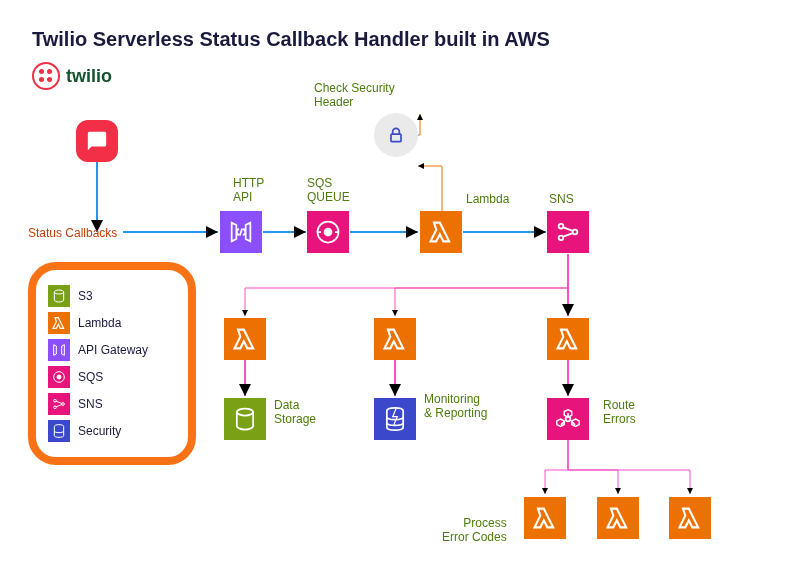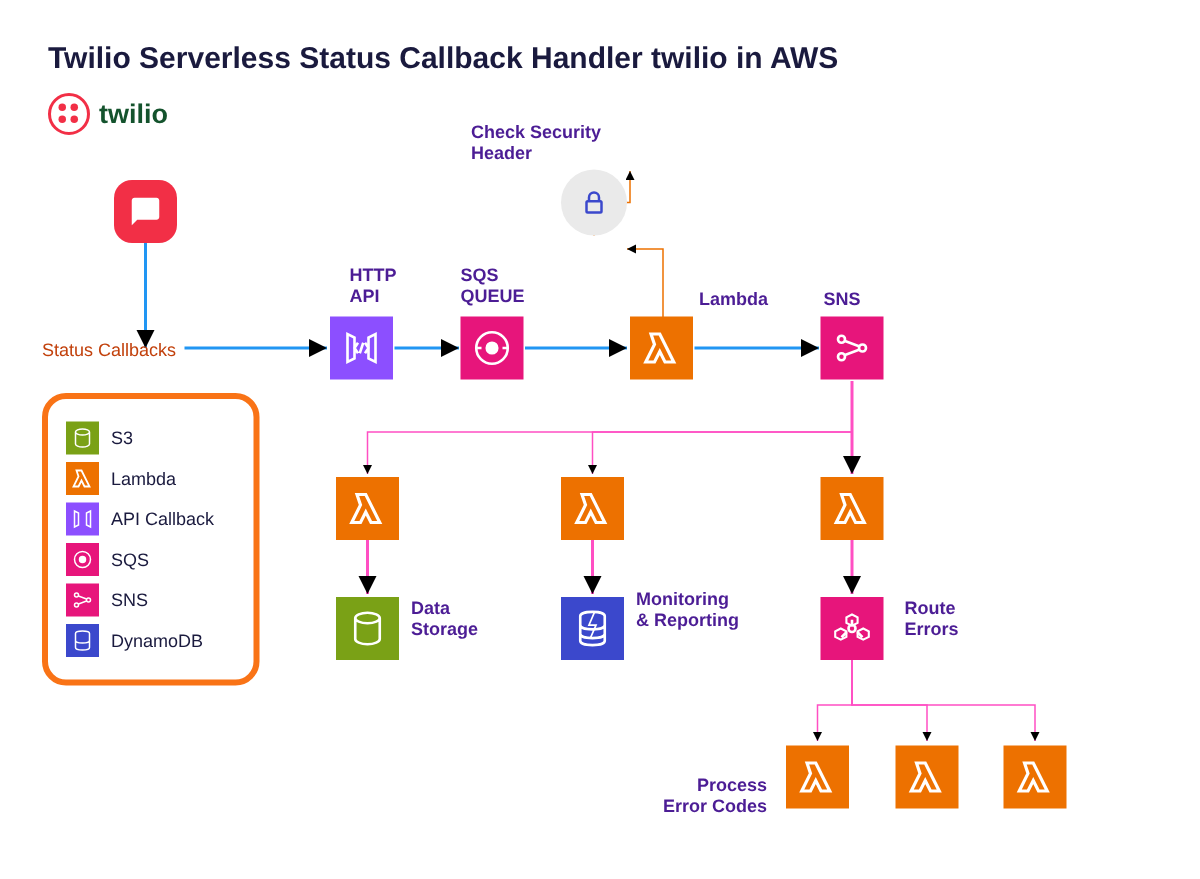--- a/index.html
+++ b/index.html
@@ -9,29 +9,29 @@
 .twilio-dots{width:28px;height:28px;border:2px solid #f22f46;border-radius:50%;position:relative}
 .twilio-dots::before,.twilio-dots::after{content:'';position:absolute;width:5px;height:5px;background:#f22f46;border-radius:50%}
 .twilio-dots::before{top:5px;left:5px;box-shadow:8px 0 0 #f22f46}
 .twilio-dots::after{top:13px;left:5px;box-shadow:8px 0 0 #f22f46}
 .twilio-text{color:#14532d;font-weight:700;font-size:18px}
 .chat-icon{position:absolute;top:120px;left:76px;width:42px;height:42px;background:#f22f46;border-radius:12px;display:flex;align-items:center;justify-content:center}
 .chat-icon svg{width:22px;height:22px;fill:#fff}
 .status-label{position:absolute;top:226px;left:28px;font-size:12px;color:#c2410c}
 .node{position:absolute;width:42px;height:42px;display:flex;align-items:center;justify-content:center}
 .node svg{width:28px;height:28px}
-.node-label{position:absolute;font-size:12px;font-weight:700;color:#4c1d95;line-height:1.2}
+.node-label{position:absolute;font-size:12px;font-weight:400;color:#4d7c0f;line-height:1.2}
 .orange{background:#ed7100}
 .purple{background:#8c4fff}
 .magenta{background:#e7157b}
 .green{background:#7aa116}
 .blue{background:#3b48cc}
 .lock-circle{position:absolute;top:113px;left:374px;width:44px;height:44px;background:#eaeaea;border-radius:50%;display:flex;align-items:center;justify-content:center}
 .lock-circle svg{width:20px;height:20px;stroke:#3b48cc;fill:none;stroke-width:2}
-.legend{position:absolute;top:262px;left:28px;width:145px;border:4px solid #f97316;border-radius:16px;padding:10px 12px}
+.legend{position:absolute;top:262px;left:28px;width:168px;border:8px solid #f97316;border-radius:28px;padding:10px 12px}
 .legend-item{display:flex;align-items:center;gap:8px;margin:5px 0}
 .legend-icon{width:22px;height:22px;display:flex;align-items:center;justify-content:center;flex-shrink:0}
 .legend-icon svg{width:16px;height:16px}
 .legend-label{font-size:12px;color:#1a1a3e}
 line,path.arrow{stroke-width:2}
 .arrow-blue{stroke:#2196f3}
 .arrow-pink{stroke:#ff4fc3}
 .arrow-orange{stroke:#ed7100}
 marker path{fill:inherit}
 </style>
@@ -61,21 +61,21 @@
 <path d="M568 254 L568 288 L395 288 L395 316" fill="none" class="arrow-pink" marker-end="url(#ap)"></path>
 <line x1="568" y1="254" x2="568" y2="316" class="arrow-pink" marker-end="url(#ap)"></line>
 <line x1="245" y1="360" x2="245" y2="396" class="arrow-pink" marker-end="url(#ap)"></line>
 <line x1="395" y1="360" x2="395" y2="396" class="arrow-pink" marker-end="url(#ap)"></line>
 <line x1="568" y1="360" x2="568" y2="396" class="arrow-pink" marker-end="url(#ap)"></line>
 <path d="M568 440 L568 470 L545 470 L545 494" fill="none" class="arrow-pink" marker-end="url(#ap)"></path>
 <path d="M568 440 L568 470 L618 470 L618 494" fill="none" class="arrow-pink" marker-end="url(#ap)"></path>
 <path d="M568 440 L568 470 L690 470 L690 494" fill="none" class="arrow-pink" marker-end="url(#ap)"></path>
 </svg>
 
-<div class="title">Twilio Serverless Status Callback Handler twilio in AWS</div>
+<div class="title">Twilio Serverless Status Callback Handler built in AWS</div>
 
 <div class="twilio-logo">
 <div class="twilio-dots"></div>
 <span class="twilio-text">twilio</span>
 </div>
 
 <div class="chat-icon">
 <svg viewBox="0 0 24 24">
       <path d="M20 2H4c-1.1 0-2 .9-2 2v18l4-4h14c1.1 0 2-.9 2-2V4c0-1.1-.9-2-2-2z"></path>
     </svg>
@@ -204,21 +204,21 @@
         </svg>
       </div>
 <span class="legend-label">Lambda</span>
 </div>
 <div class="legend-item">
 <div class="legend-icon purple">
         <svg viewBox="0 0 24 24" fill="none" stroke="#fff" stroke-width="1.5">
           <path d="M4 4v16l4-2V6z M20 4v16l-4-2V6z"></path>
         </svg>
       </div>
-<span class="legend-label">API Callback</span>
+<span class="legend-label">API Gateway</span>
 </div>
 <div class="legend-item">
 <div class="legend-icon magenta">
         <svg viewBox="0 0 24 24" fill="none" stroke="#fff" stroke-width="1.5">
           <circle cx="12" cy="12" r="8"></circle>
           <circle cx="12" cy="12" r="3" fill="#fff"></circle>
         </svg>
       </div>
 <span class="legend-label">SQS</span>
 </div>
@@ -232,15 +232,15 @@
         </svg>
       </div>
 <span class="legend-label">SNS</span>
 </div>
 <div class="legend-item">
 <div class="legend-icon blue">
         <svg viewBox="0 0 24 24" fill="none" stroke="#fff" stroke-width="1.5">
           <path d="M5 5c0-1.5 3-2.5 7-2.5s7 1 7 2.5v14c0 1.5-3 2.5-7 2.5s-7-1-7-2.5z M5 12c0 1.5 3 2.5 7 2.5s7-1 7-2.5"></path>
         </svg>
       </div>
-<span class="legend-label">DynamoDB</span>
+<span class="legend-label">Security</span>
 </div>
 </div>
 
 </body></html>

